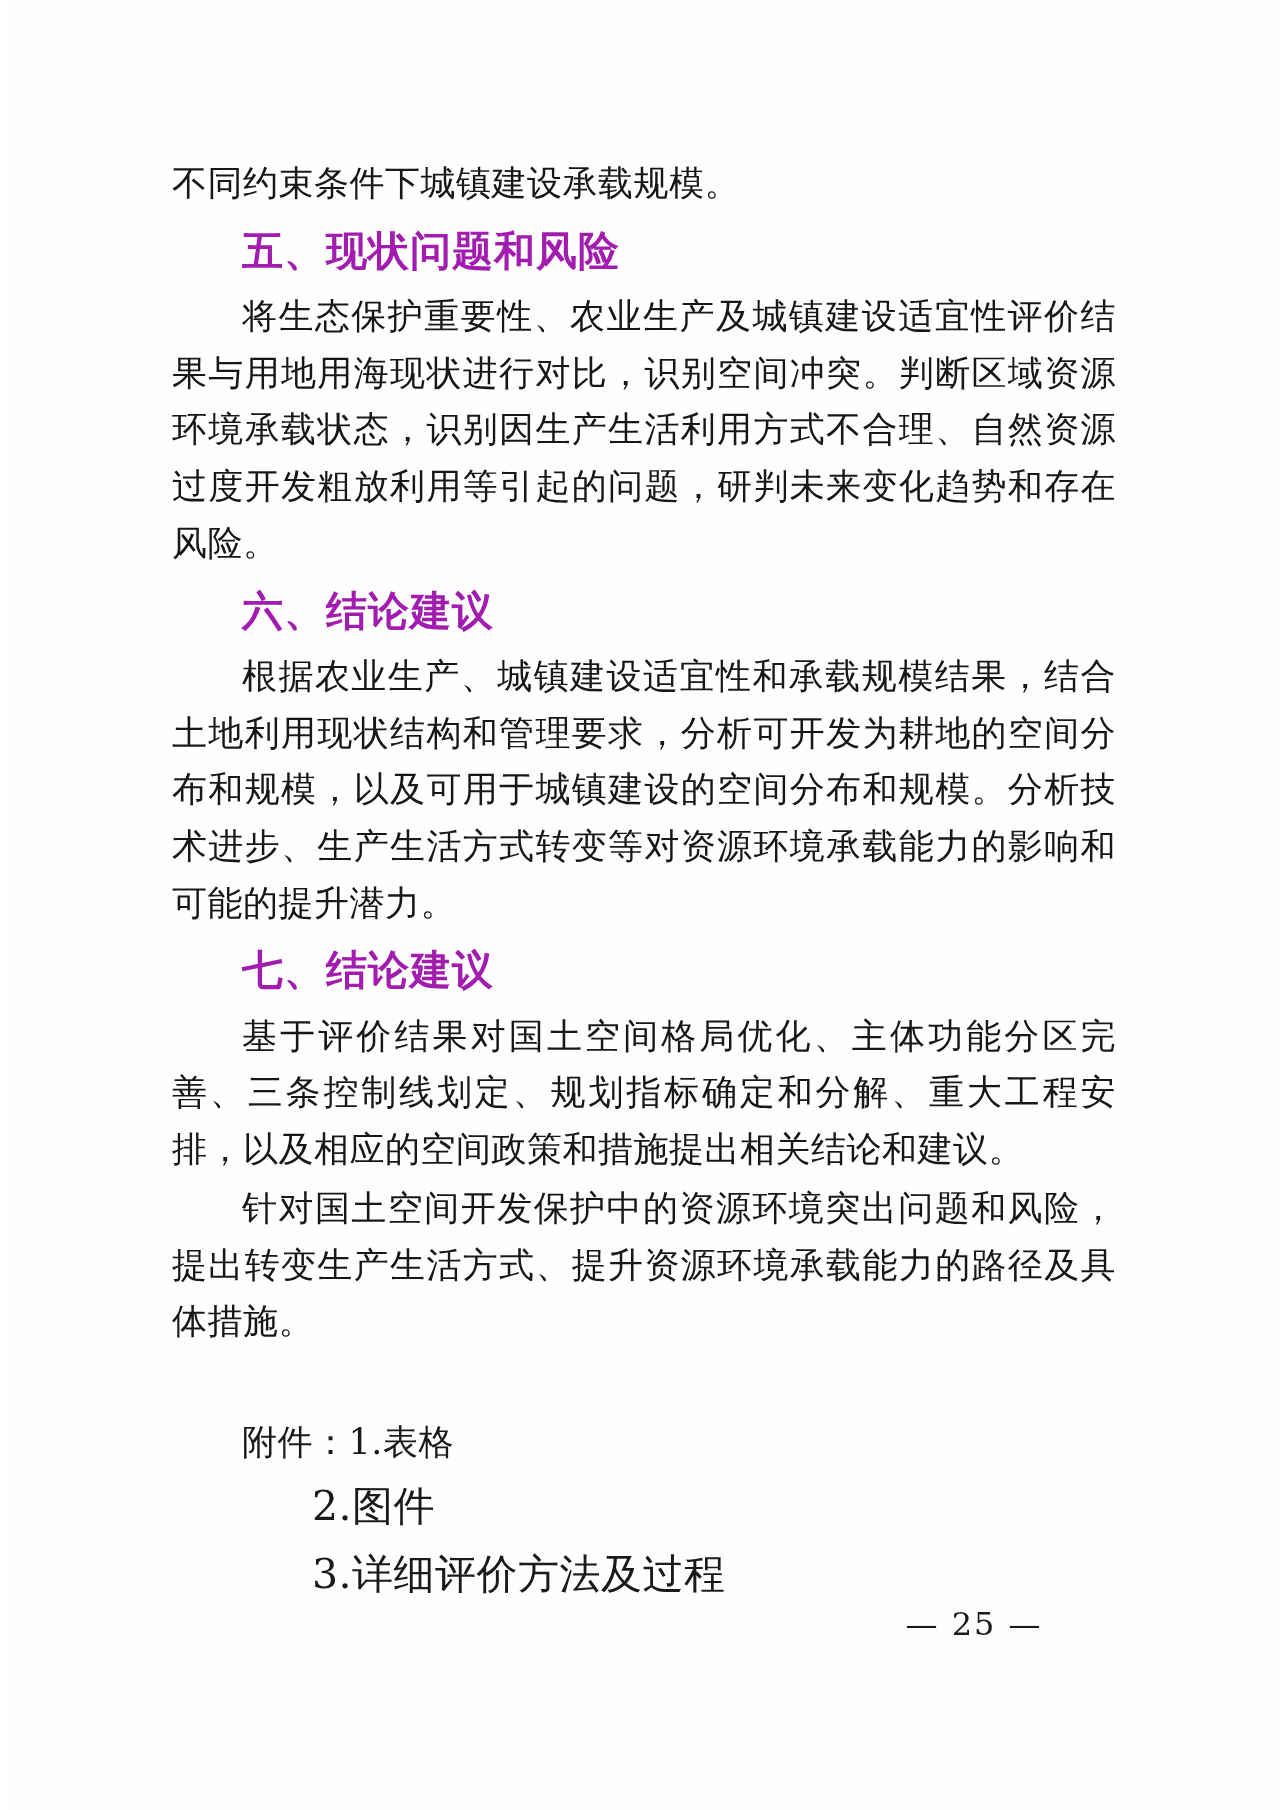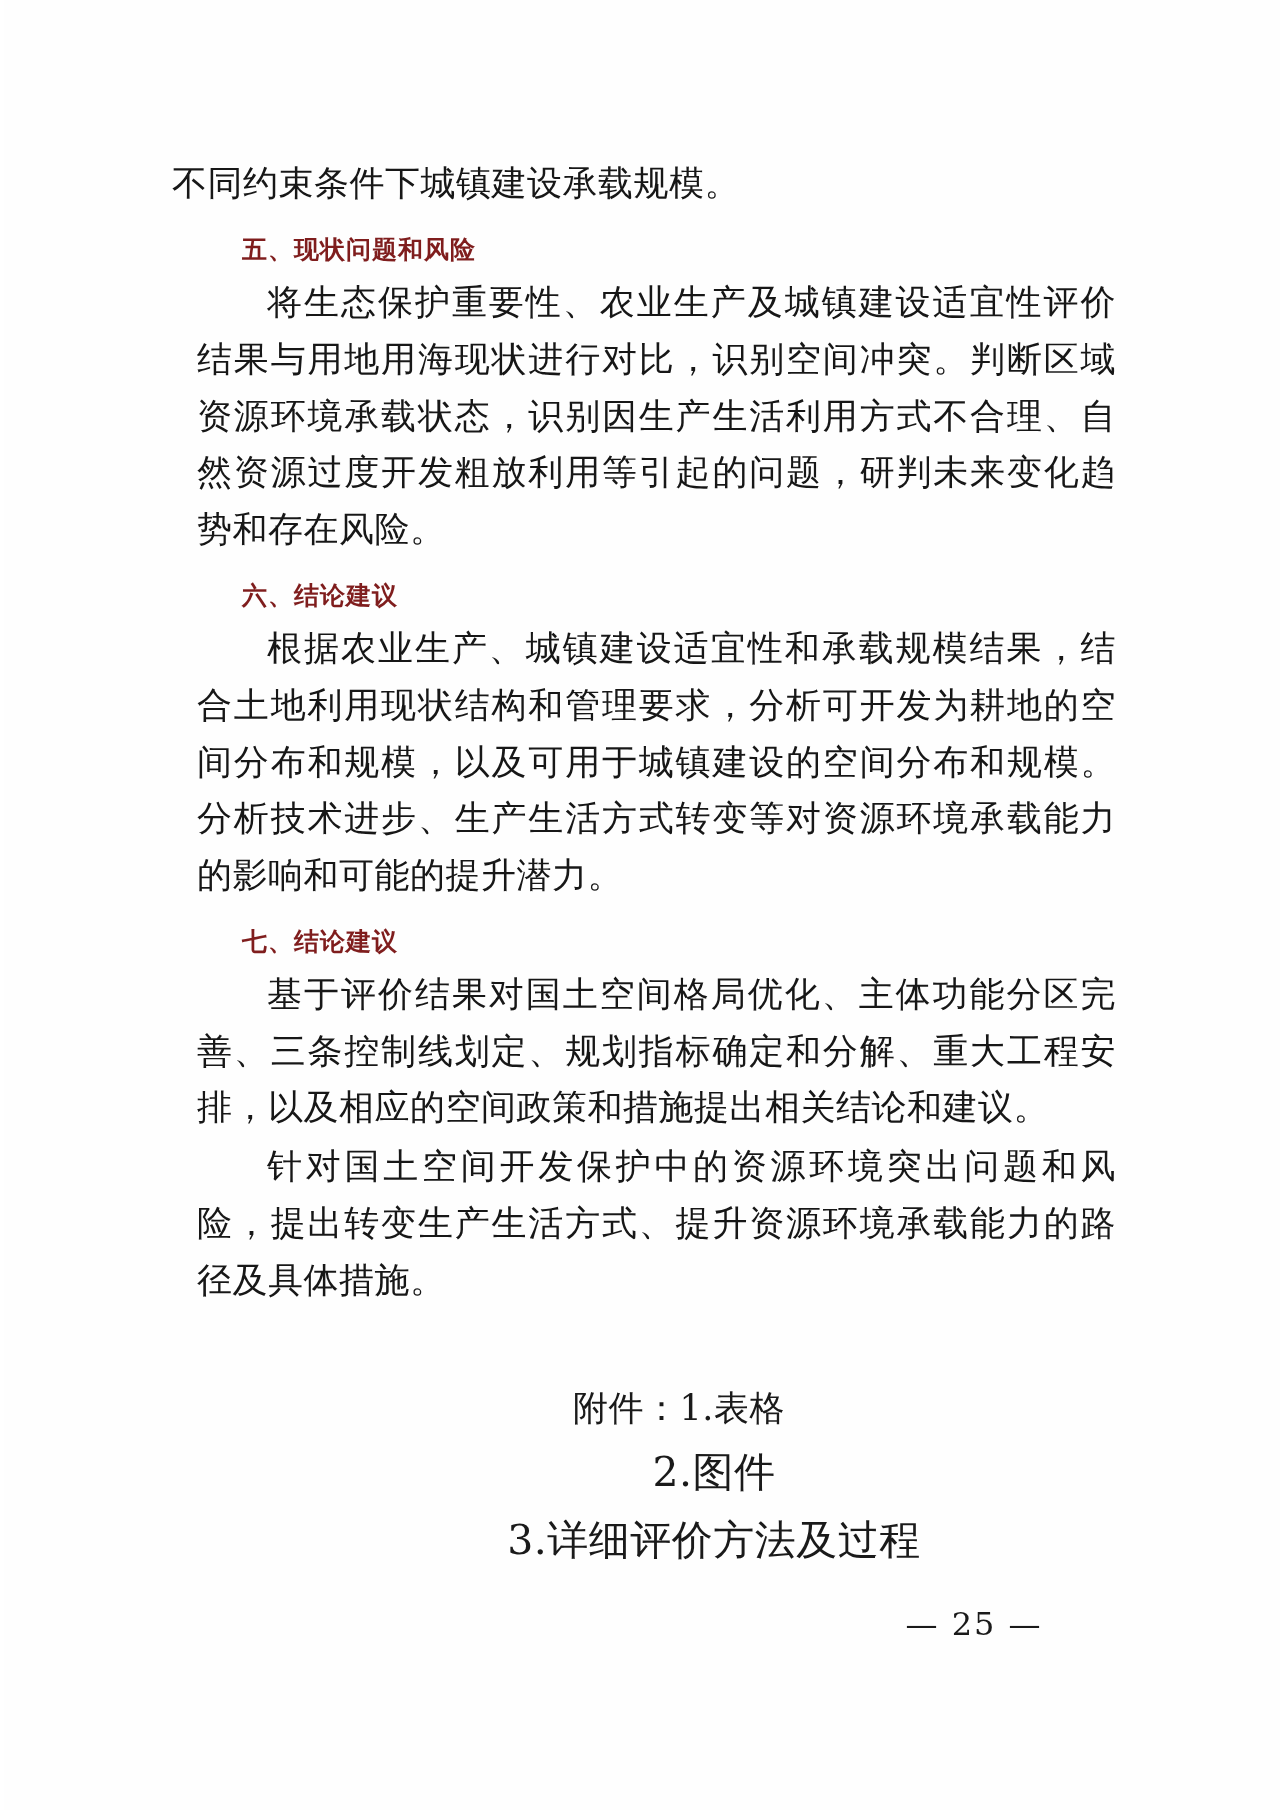--- a/index.html
+++ b/index.html
@@ -33,37 +33,35 @@
     font-size: 35px;
     line-height: 1.62;
     letter-spacing: 0.5px;
     text-align: justify;
     text-justify: inter-ideograph;
     margin: 0 0 2px 0;
     color: #171717;
   }
   .indent {
     text-indent: 70px;
-    margin-left: 25px;
   }
   .heading {
-    font-size: 25px;
+    font-size: 41px;
     line-height: 1.62;
     font-weight: bold;
     text-indent: 70px;
-    margin: 18px 0 4px 0;
+    margin: 6px 0 4px 0;
     letter-spacing: 1px;
-    color: #7f1d1d;
+    color: #a21caf;
   }
   .spacer-lg {
     height: 62px;
   }
   .attach-block {
-    margin-top: 8px;
-    text-align: center;
+    margin-top: 0;
   }
   .attach-line {
     font-size: 35px;
     line-height: 1.62;
     text-indent: 70px;
     margin: 0 0 2px 0;
     letter-spacing: 0.5px;
   }
   .attach-sub {
     font-size: 41px;

